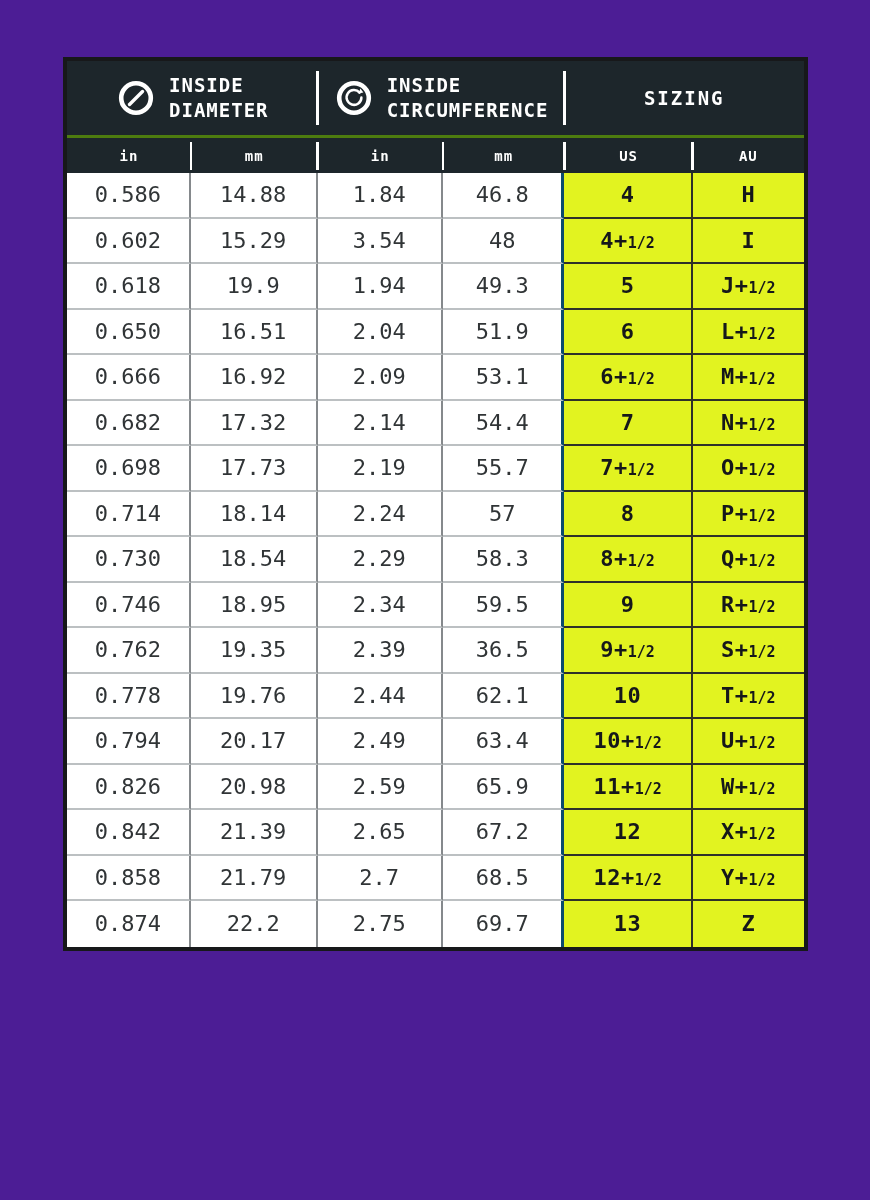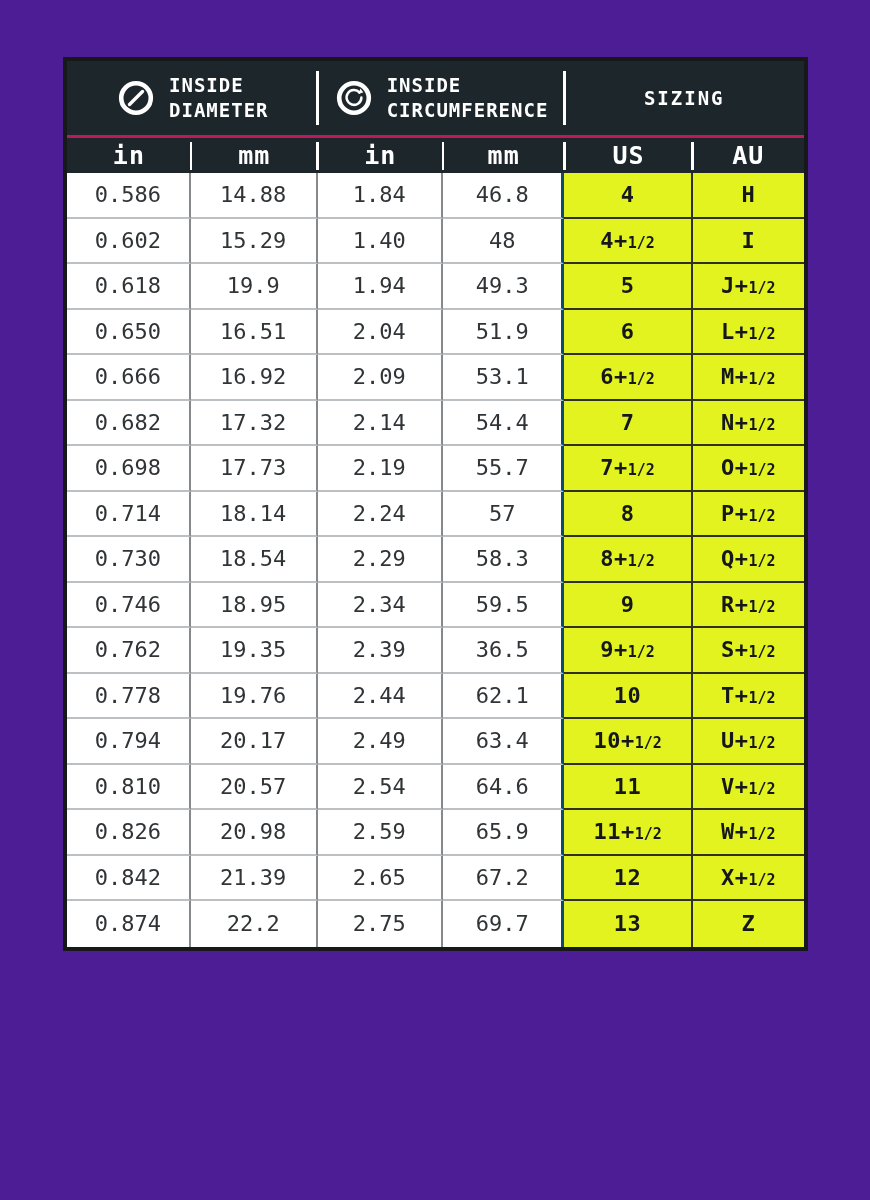--- a/index.html
+++ b/index.html
@@ -20,22 +20,22 @@
   tr.row-groups th { height:74px; position:relative; }
   tr.row-groups th.has-divider::after {
     content:""; position:absolute; top:50%; right:-1.5px; transform:translateY(-50%);
     width:3px; height:54px; background:#ffffff; z-index:2;
   }
   .group-inner { display:flex; align-items:center; justify-content:center; gap:13px; }
   .group-label { text-align:left; font-size:19px; line-height:1.3; letter-spacing:1px; }
   .group-label.single { text-align:center; font-size:19px; letter-spacing:2px; }
   .icon-wrap { flex:0 0 auto; display:flex; }
   tr.row-sub th {
-    height:38px; position:relative; font-size:25px; letter-spacing:1px;
-    border-top:3px solid #be185d;
+    height:38px; position:relative; font-size:14px; letter-spacing:1px;
+    border-top:3px solid #4d7c0f;
   }
   tr.row-sub th.has-divider::after {
     content:""; position:absolute; top:50%; right:-1.25px; transform:translateY(-50%);
     width:2.5px; height:28px; background:#ffffff; z-index:2;
   }
   
   tbody td {
     height:45.5px; text-align:center; vertical-align:middle;
     font-size:22px; letter-spacing:0;
   }
@@ -113,21 +113,21 @@
             <td class="w c0">0.586</td>
             <td class="w c1">14.88</td>
             <td class="w c2">1.84</td>
             <td class="w c3">46.8</td>
             <td class="y c4">4</td>
             <td class="y c5">H</td>
           </tr>
           <tr>
             <td class="w c0">0.602</td>
             <td class="w c1">15.29</td>
-            <td class="w c2">1.40</td>
+            <td class="w c2">3.54</td>
             <td class="w c3">48</td>
             <td class="y c4"><span>4+</span><span class="half">1/2</span></td>
             <td class="y c5">I</td>
           </tr>
           <tr>
             <td class="w c0">0.618</td>
             <td class="w c1">19.9</td>
             <td class="w c2">1.94</td>
             <td class="w c3">49.3</td>
             <td class="y c4">5</td>
@@ -207,44 +207,44 @@
           </tr>
           <tr>
             <td class="w c0">0.794</td>
             <td class="w c1">20.17</td>
             <td class="w c2">2.49</td>
             <td class="w c3">63.4</td>
             <td class="y c4"><span>10+</span><span class="half">1/2</span></td>
             <td class="y c5"><span>U+</span><span class="half">1/2</span></td>
           </tr>
           <tr>
-            <td class="w c0">0.810</td>
-            <td class="w c1">20.57</td>
-            <td class="w c2">2.54</td>
-            <td class="w c3">64.6</td>
-            <td class="y c4">11</td>
-            <td class="y c5"><span>V+</span><span class="half">1/2</span></td>
-          </tr>
-          <tr>
             <td class="w c0">0.826</td>
             <td class="w c1">20.98</td>
             <td class="w c2">2.59</td>
             <td class="w c3">65.9</td>
             <td class="y c4"><span>11+</span><span class="half">1/2</span></td>
             <td class="y c5"><span>W+</span><span class="half">1/2</span></td>
           </tr>
           <tr>
             <td class="w c0">0.842</td>
             <td class="w c1">21.39</td>
             <td class="w c2">2.65</td>
             <td class="w c3">67.2</td>
             <td class="y c4">12</td>
             <td class="y c5"><span>X+</span><span class="half">1/2</span></td>
           </tr>
           <tr>
+            <td class="w c0">0.858</td>
+            <td class="w c1">21.79</td>
+            <td class="w c2">2.7</td>
+            <td class="w c3">68.5</td>
+            <td class="y c4"><span>12+</span><span class="half">1/2</span></td>
+            <td class="y c5"><span>Y+</span><span class="half">1/2</span></td>
+          </tr>
+          <tr>
             <td class="w c0">0.874</td>
             <td class="w c1">22.2</td>
             <td class="w c2">2.75</td>
             <td class="w c3">69.7</td>
             <td class="y c4">13</td>
             <td class="y c5">Z</td>
           </tr>
         </tbody>
     </table>
   </div>

